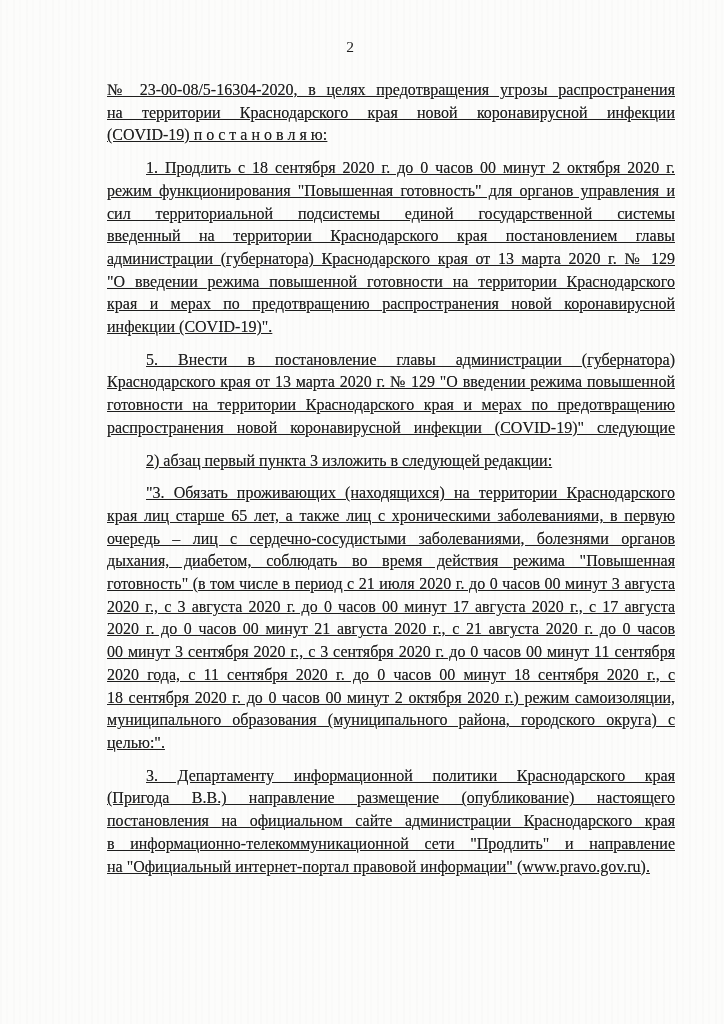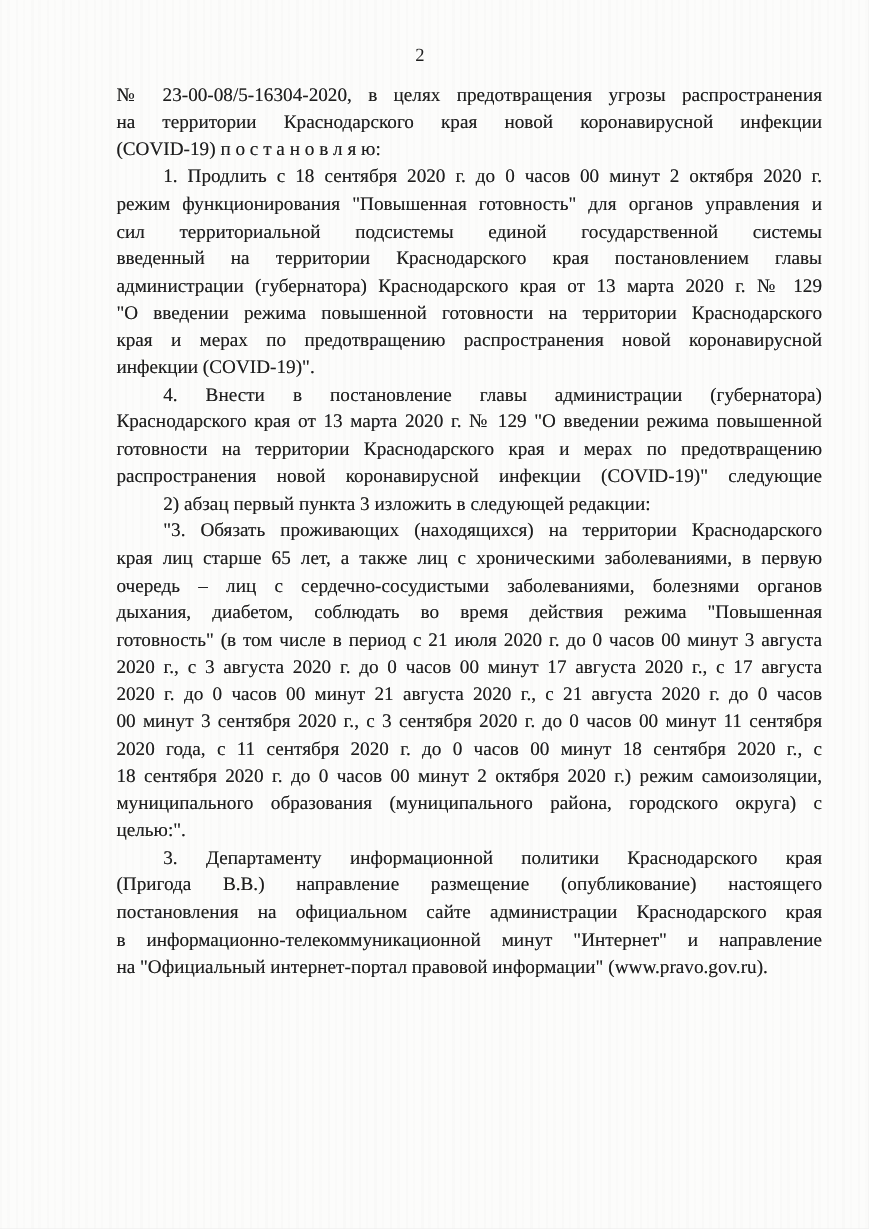--- a/index.html
+++ b/index.html
@@ -27,21 +27,21 @@
   }
   .body-text {
     position: absolute;
     top: 69px;
     left: 97px;
     width: 588px;
     font-size: 16px;
     line-height: 22.7px;
     text-shadow: 0 0 0.4px rgba(20,20,20,0.55);
   }
-  .para { margin: 0; }
+  .para { margin: 10px; text-decoration: underline; }
   .line {
     text-align: justify;
     text-align-last: justify;
     white-space: normal;
   }
   .line.last { text-align-last: left; }
   .para .line:first-child { text-indent: 39px; }
   .para.no-indent .line:first-child { text-indent: 0; }
 </style>
 </head>
@@ -60,21 +60,21 @@
         <div class="line">1. Продлить с 18 сентября 2020 г. до 0 часов 00 минут 2 октября 2020 г.</div>
         <div class="line">режим функционирования "Повышенная готовность" для органов управления и</div>
         <div class="line">сил территориальной подсистемы единой государственной системы</div>
         <div class="line">введенный на территории Краснодарского края постановлением главы</div>
         <div class="line">администрации (губернатора) Краснодарского края от 13 марта 2020 г. № 129</div>
         <div class="line">"О введении режима повышенной готовности на территории Краснодарского</div>
         <div class="line">края и мерах по предотвращению распространения новой коронавирусной</div>
         <div class="line last">инфекции (COVID-19)".</div>
       </div>
     <div class="para">
-        <div class="line">4. Внести в постановление главы администрации (губернатора)</div>
+        <div class="line">5. Внести в постановление главы администрации (губернатора)</div>
         <div class="line">Краснодарского края от 13 марта 2020 г. № 129 "О введении режима повышенной</div>
         <div class="line">готовности на территории Краснодарского края и мерах по предотвращению</div>
         <div class="line">распространения новой коронавирусной инфекции (COVID-19)" следующие</div>
       </div>
     <div class="para">
         <div class="line last">2) абзац первый пункта 3 изложить в следующей редакции:</div>
       </div>
     <div class="para">
         <div class="line">"3. Обязать проживающих (находящихся) на территории Краснодарского</div>
         <div class="line">края лиц старше 65 лет, а также лиц с хроническими заболеваниями, в первую</div>
@@ -86,17 +86,17 @@
         <div class="line">00 минут 3 сентября 2020 г., с 3 сентября 2020 г. до 0 часов 00 минут 11 сентября</div>
         <div class="line">2020 года, с 11 сентября 2020 г. до 0 часов 00 минут 18 сентября 2020 г., с</div>
         <div class="line">18 сентября 2020 г. до 0 часов 00 минут 2 октября 2020 г.) режим самоизоляции,</div>
         <div class="line">муниципального образования (муниципального района, городского округа) с</div>
         <div class="line last">целью:".</div>
       </div>
     <div class="para">
         <div class="line">3. Департаменту информационной политики Краснодарского края</div>
         <div class="line">(Пригода В.В.) направление размещение (опубликование) настоящего</div>
         <div class="line">постановления на официальном сайте администрации Краснодарского края</div>
-        <div class="line">в информационно-телекоммуникационной минут "Интернет" и направление</div>
+        <div class="line">в информационно-телекоммуникационной сети "Продлить" и направление</div>
         <div class="line last">на "Официальный интернет-портал правовой информации" (www.pravo.gov.ru).</div>
       </div>
   </div>
 </div>
 
 </body></html>

